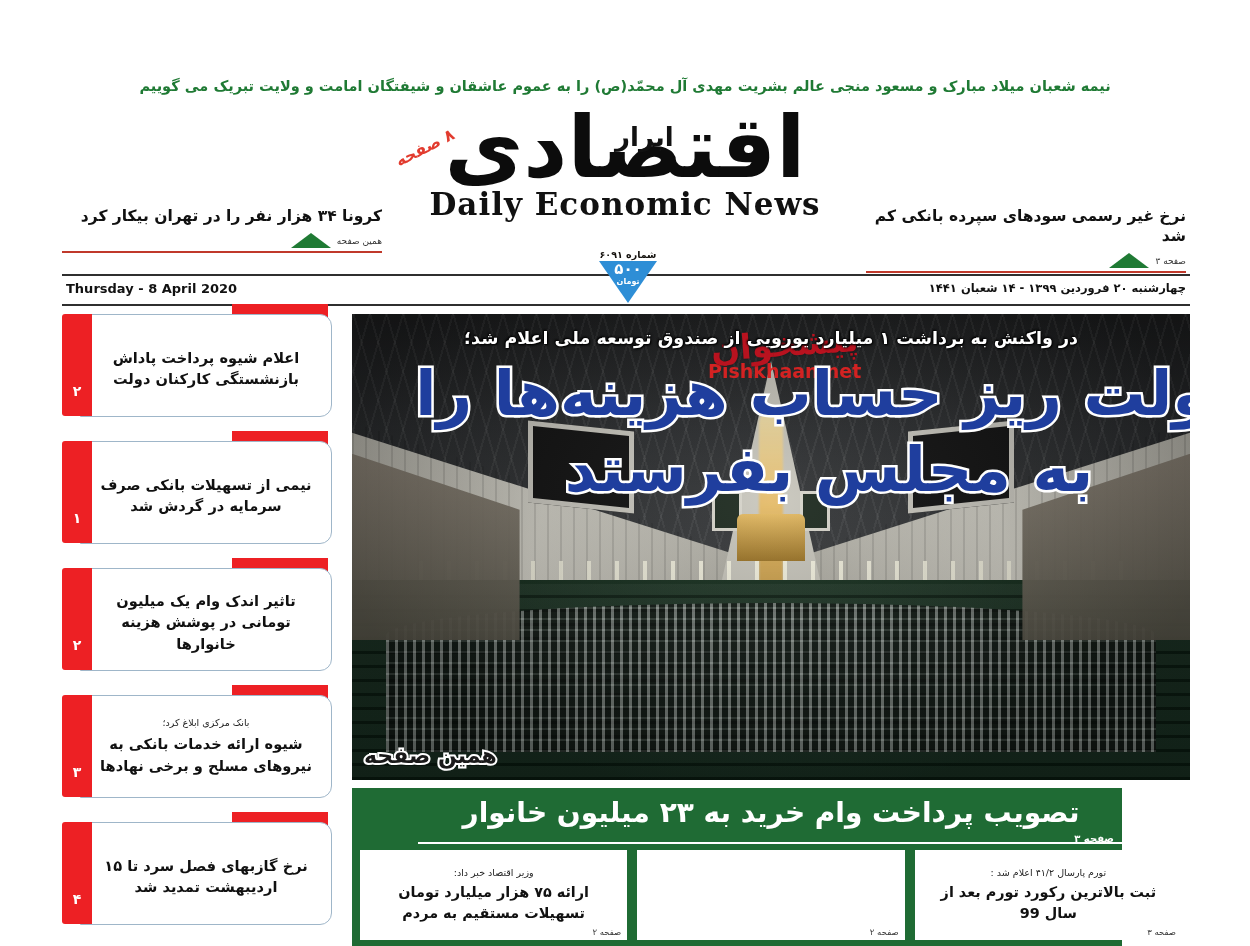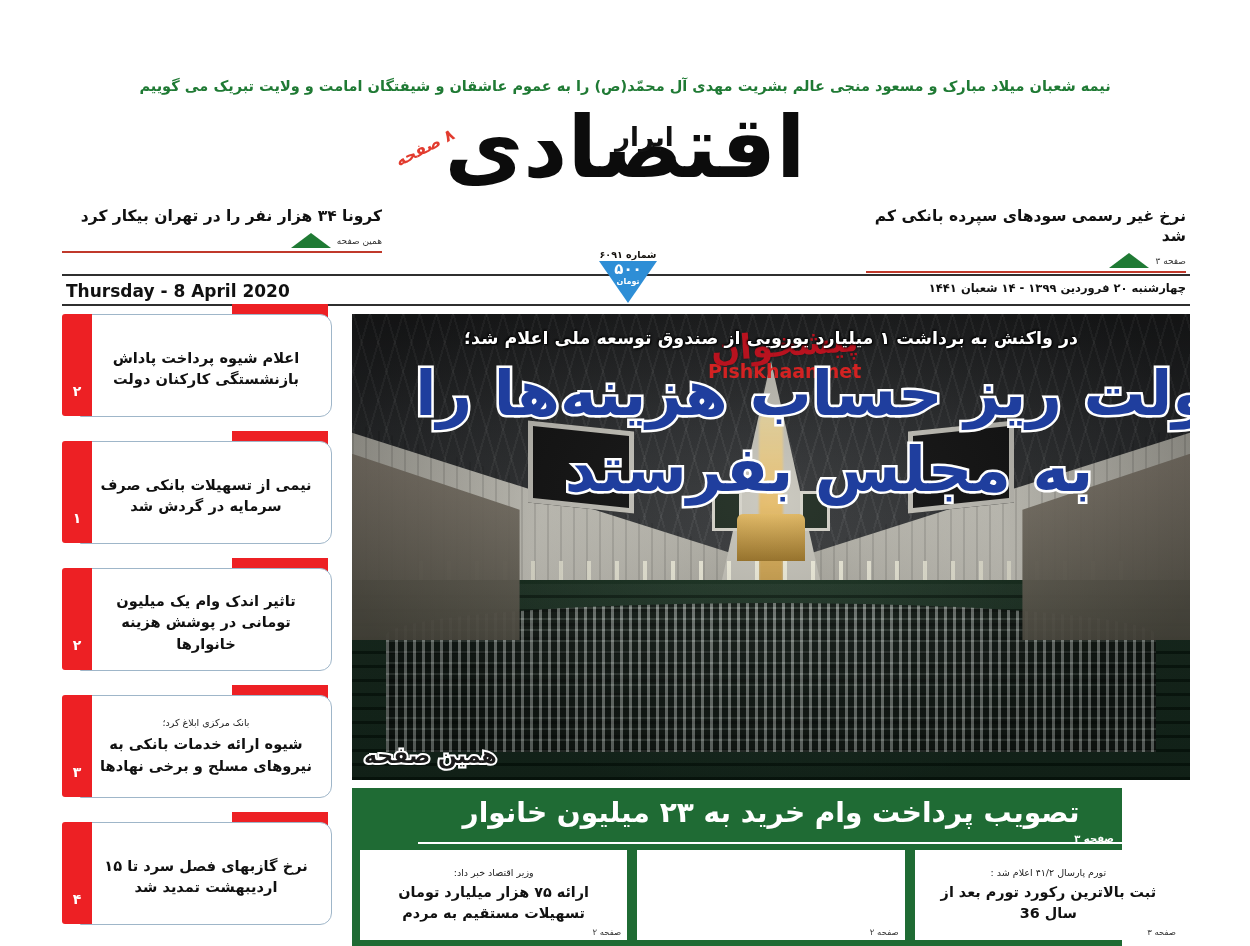--- a/index.html
+++ b/index.html
@@ -69,21 +69,21 @@
   .teaser.right .meta{justify-content:flex-end;}
   .teaser .pagelbl{font-size:9px;color:#333;direction:rtl;}
   .grn-tri{width:0;height:0;border-left:20px solid transparent;border-right:20px solid transparent;border-bottom:15px solid #1f7a34;}
   .teaser .rule{margin-top:3px;height:2px;background:#c0392b;width:100%;}
 
   
   .datebar{
     position:absolute;top:274px;left:62px;width:1128px;height:28px;
     border-top:2px solid #2f2f2f;border-bottom:2px solid #2f2f2f;
   }
-  .datebar .en{position:absolute;left:4px;top:5px;font-size:17px;font-weight:bold;color:#111;direction:ltr;}
+  .datebar .en{position:absolute;left:4px;top:5px;font-size:13px;font-weight:bold;color:#111;direction:ltr;}
   .datebar .fa{position:absolute;right:4px;top:5px;font-size:11.5px;font-weight:bold;color:#111;direction:rtl;}
 
   
   .sidebar{position:absolute;top:314px;left:62px;width:272px;}
   .s-item{position:relative;height:117px;margin-bottom:10px;}
   .notch{
     position:absolute;top:-10px;left:170px;width:96px;height:22px;background:#ed2024;z-index:1;
     clip-path:polygon(0 0,100% 0,100% 100%,50% 58%,0 100%);
   }
   .s-card{
@@ -210,20 +210,21 @@
 
 <div class="page">
 
   <div class="greeting">نیمه شعبان میلاد مبارک و مسعود منجی عالم بشریت مهدی آل محمّد(ص) را به عموم عاشقان و شیفتگان امامت و ولایت تبریک می گوییم</div>
 
   <div class="masthead">
     <div class="pages-badge">۸ صفحه</div>
     <div class="logo-wrap">
       <div class="logo-main">اقتصادی</div>
       <div class="logo-sub-ar">ابرار</div>
+      <div class="logo-en">Daily Economic News</div>
     </div>
   </div>
 
   <div class="price-badge">
     <div class="price-num-top">شماره ۶۰۹۱</div>
     <div class="tri"></div>
     <div class="tri-inner">
       <span>۵۰۰</span>
       <small>تومان</small>
     </div>
@@ -350,21 +351,21 @@
 
   <div class="greenblock">
     <div class="gb-title">تصویب پرداخت وام خرید به ۲۳ میلیون خانوار</div>
     <div class="gb-rule"></div>
     <div class="gb-page">صفحه ۳</div>
 
     <div class="gb-cards">
 
       <div class="gb-card">
         <div class="gb-kicker">تورم پارسال ۴۱/۲ اعلام شد :</div>
-        <div class="gb-head">ثبت بالاترین رکورد تورم بعد از سال 36</div>
+        <div class="gb-head">ثبت بالاترین رکورد تورم بعد از سال 99</div>
         <div class="gb-cpage">صفحه ۳</div>
       </div>
 
       <div class="gb-card">
         <div class="gb-kicker"></div>
         <div class="gb-cpage">صفحه ۲</div>
       </div>
 
       <div class="gb-card">
         <div class="gb-kicker">وزیر اقتصاد خبر داد:</div>

